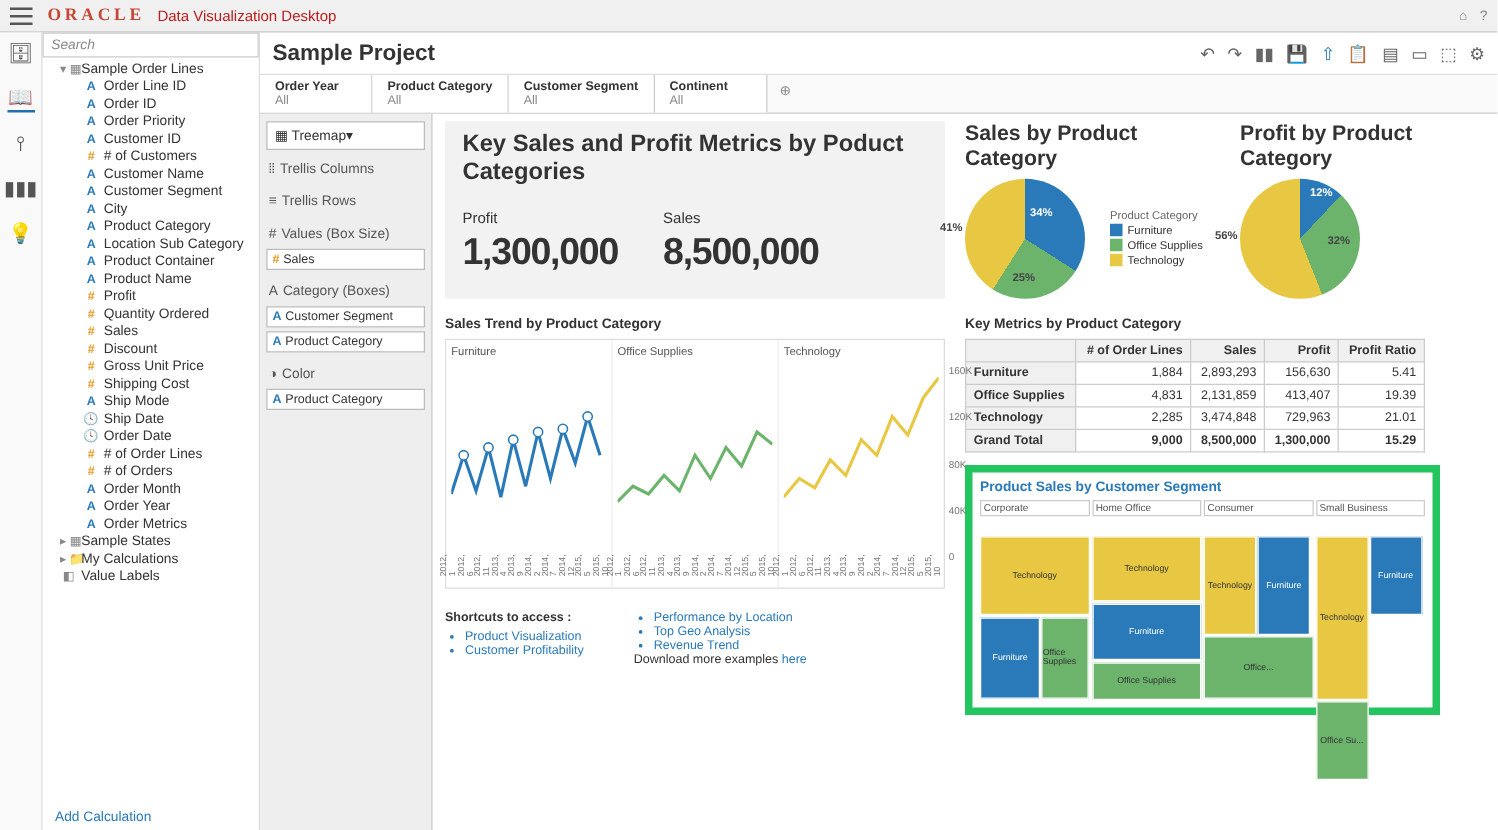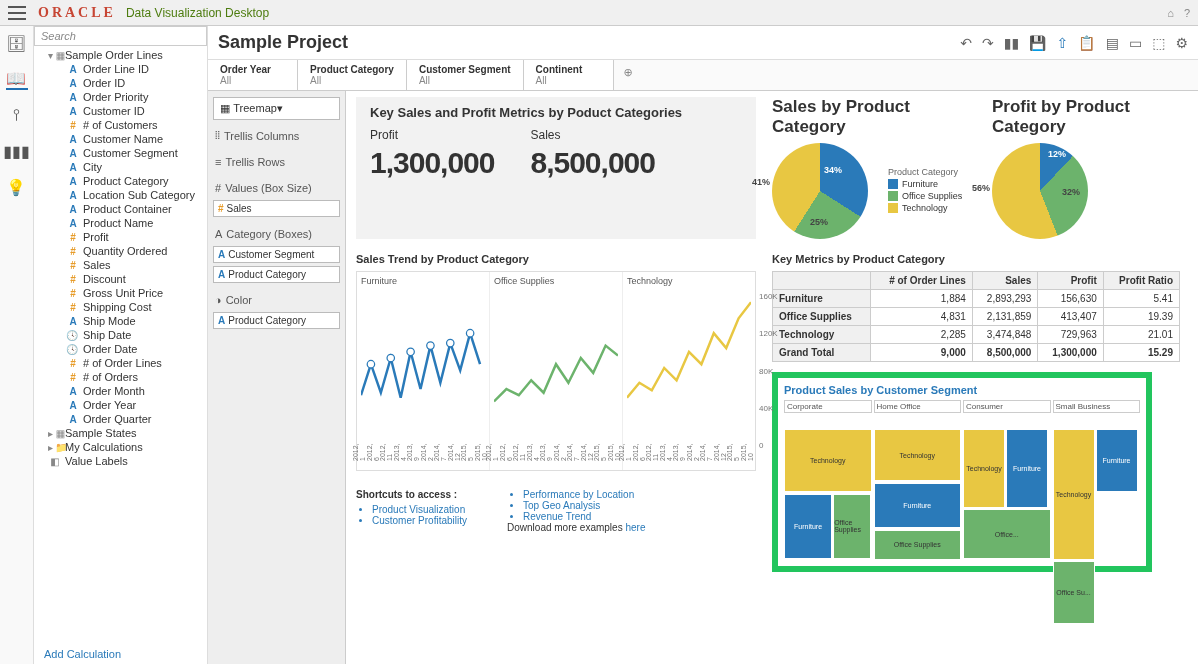--- a/index.html
+++ b/index.html
@@ -1,21 +1,21 @@
 <!DOCTYPE html>
 <html><head>
 <meta charset="utf-8">
 <style>
 * { box-sizing: border-box; margin: 0; padding: 0; font-family: Arial, Helvetica, sans-serif; }
 body { background: #fff; font-size: 11px; color: #333; width: 1198px; height: 664px; overflow: hidden; }
 .topbar { height: 26px; border-bottom: 1px solid #ccc; display: flex; align-items: center; padding: 0 8px; background: #f0f0f0; }
 .hamburger { width: 18px; height: 14px; display: flex; flex-direction: column; justify-content: space-between; margin-right: 12px; cursor: pointer; }
 .hamburger span { height: 2px; background: #555; }
 .oracle-logo { font-family: Georgia, serif; font-size: 14px; letter-spacing: 3px; color: #c74634; font-weight: bold; }
-.app-name { margin-left: 10px; font-size: 12px; color: #4d7c0f; }
+.app-name { margin-left: 10px; font-size: 12px; color: #b91c1c; }
 .topbar-right { margin-left: auto; display: flex; gap: 10px; color: #888; }
 .topbar-right span { cursor: pointer; }
 
 .main-row { display: flex; height: 638px; }
 .icon-rail { width: 34px; background: #f9f9f9; border-right: 1px solid #ddd; display: flex; flex-direction: column; align-items: center; padding-top: 6px; gap: 14px; }
 .icon-rail .rail-ic { width: 22px; height: 22px; display: flex; align-items: center; justify-content: center; font-size: 16px; color: #555; cursor: pointer; }
 .rail-ic.active { color: #1f6fb2; border-bottom: 2px solid #1f6fb2; }
 
 .side-panel { width: 174px; border-right: 1px solid #ddd; display: flex; flex-direction: column; }
 .search-box { border: 1px solid #ccc; margin: 0; padding: 3px 6px; color: #888; font-style: italic; }
@@ -46,21 +46,21 @@
 .cfg-drop { background: #fff; border: 1px solid #bbb; padding: 4px 6px; margin-bottom: 6px; display: flex; align-items: center; cursor: pointer; }
 .cfg-sec { margin-bottom: 8px; }
 .cfg-label { color: #555; padding: 3px 2px; display: flex; align-items: center; gap: 4px;}
 .cfg-chip { background: #fff; border: 1px solid #bbb; padding: 2px 4px; margin-top: 3px; display: flex; align-items: center; gap: 3px; font-size: 10px; }
 .cfg-chip .dot-h { color: #e79c2a; font-weight:bold;}
 .cfg-chip .dot-a { color: #2a7ab9; font-weight:bold;}
 
 .canvas { flex: 1; padding: 6px 10px; overflow: auto; }
 .row1 { display: flex; gap: 16px; }
 .metrics-block { background: #f2f2f2; padding: 8px 14px; width: 400px; }
-.metrics-title { font-size: 13px; font-weight: bold; margin-bottom: 8px; }
+.metrics-title { font-size: 19px; font-weight: bold; margin-bottom: 18px; }
 .metrics-nums { display: flex; gap: 36px; }
 .mn-l { font-size: 12px; color: #333; margin-bottom: 4px; }
 .mn-v { font-size: 30px; font-weight: bold; letter-spacing: -1px; }
 
 .pie-block { flex: 1; display: flex; gap: 24px; }
 .pie-col { display: flex; flex-direction: column; }
 .pie-title { font-size: 17px; font-weight: bold; margin-bottom: 6px; }
 .pie-wrap { display: flex; align-items: center; gap: 20px; }
 .pie { width: 96px; height: 96px; border-radius: 50%; position: relative; }
 .pie-label { position: absolute; font-size: 9px; color: #444; font-weight:bold;}
@@ -79,21 +79,21 @@
 .xlabels { position: absolute; bottom: 2px; left: 2px; right: 2px; display:flex; justify-content:space-between;}
 .xlabels span { font-size: 7px; color: #777; transform: rotate(-90deg); transform-origin: left; display:inline-block; width:6px;}
 .yaxis { position:absolute; right: -34px; top: 20px; bottom: 20px; width: 30px; display:flex; flex-direction:column; justify-content:space-between; text-align:left;}
 .yaxis span { font-size:8px; color:#777;}
 
 .shortcuts { margin-top: 18px; font-size: 10px; display: flex; gap: 40px; }
 .shortcuts ul { list-style: disc; padding-left: 16px; color: #2a7ab9; }
 .sc-title { font-weight: bold; color: #333; margin-bottom: 4px; }
 .shortcuts a { color: #2a7ab9; cursor: pointer; }
 
-.table-block { width: 408px; }
+.table-block { width: 368px; }
 .tbl { border-collapse: collapse; width: 100%; font-size: 10px; }
 .tbl th, .tbl td { border: 1px solid #ccc; padding: 3px 6px; text-align: right; }
 .tbl th { background: #f0f0f0; }
 .tbl td.rh { text-align: left; background: #f0f0f0; font-weight: bold; }
 .tbl tr.gt td { font-weight: bold; }
 
 .treemap-block { margin-top: 10px; border: 6px solid #22c55e; padding: 6px; width: 380px; }
 .tm-title { color: #2a7ab9; font-weight: bold; font-size: 11px; margin-bottom: 4px; }
 .tm-grid { display: flex; gap: 2px; height: 160px; }
 .tm-seg { flex: 1; display: flex; flex-direction: column; gap: 16px; }
@@ -233,21 +233,21 @@
           <div class="tn l2">
             <span class="ic a">A</span>
             <span>Order Month</span>
           </div>
           <div class="tn l2">
             <span class="ic a">A</span>
             <span>Order Year</span>
           </div>
           <div class="tn l2">
             <span class="ic a">A</span>
-            <span>Order Quarter</span>
+            <span>Order Metrics</span>
           </div>
         </div>
       <div id="tree-extras">
           <div class="tn l1">
             <span class="ic">▸ ▦</span>
             <span>Sample States</span>
           </div>
           <div class="tn l1">
             <span class="ic">▸ 📁</span>
             <span>My Calculations</span>

